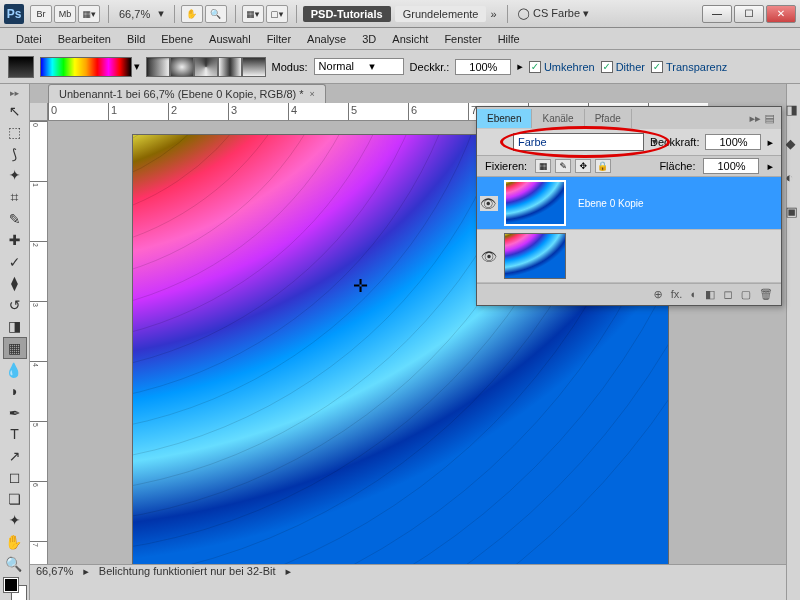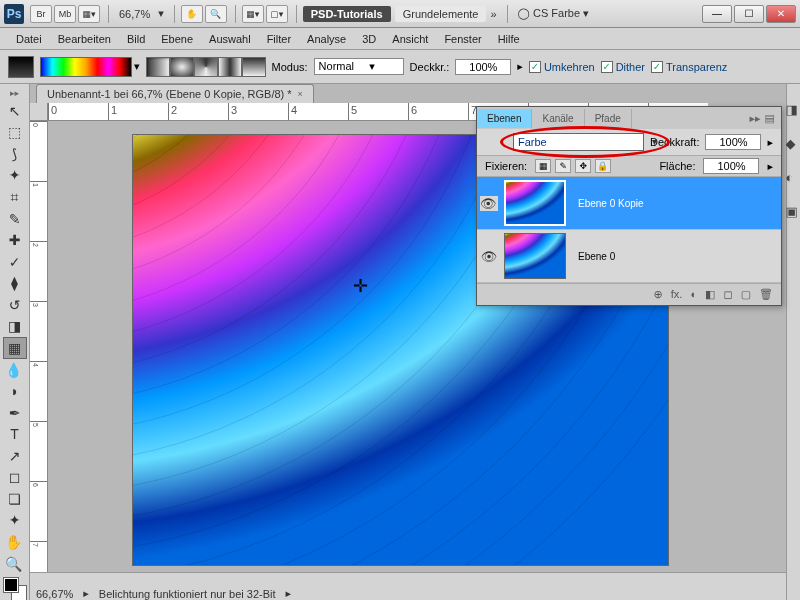--- a/index.html
+++ b/index.html
@@ -42,21 +42,21 @@
 
 
 .toolbar { width:30px; background:#d4d4d4; border-right:1px solid #999; display:flex; flex-direction:column; align-items:center; padding-top:4px; gap:0; }
 .tool { width:24px; height:22px; display:flex; align-items:center; justify-content:center; color:#333; font-size:14px; border:1px solid transparent; }
 .tool.active { background:#a0a0a0; border:1px solid #666; }
 .colorsw { width:22px; height:22px; position:relative; margin-top:4px; }
 .fgsw { width:14px; height:14px; background:#000; border:1px solid #fff; outline:1px solid #666; position:absolute; top:0; left:0; }
 .bgsw { width:14px; height:14px; background:#fff; border:1px solid #fff; outline:1px solid #666; position:absolute; bottom:0; right:0; }
 
 
-.doctab-row { height:22px; background:#b8b8b8; display:flex; align-items:flex-end; padding-left:6px; }
+.doctab-row { height:22px; background:#b8b8b8; display:flex; align-items:flex-end; padding-left:18px; }
 .doctab { background:#d4d4d4; border:1px solid #888; border-bottom:none; padding:3px 10px; font-size:10px; color:#333; border-radius:3px 3px 0 0; display:flex; gap:6px; align-items:center; }
 .dtx { color:#666; font-size:9px; }
 
 
 .canvaswrap { flex:1; display:flex; flex-direction:column; position:relative; }
 .rulerspace { display:flex; flex:1; }
 .vruler { width:18px; background:#fff; border-right:1px solid #888; position:relative; font-size:8px; color:#555; }
 .hruler { height:18px; background:#fff; border-bottom:1px solid #888; font-size:8px; color:#555; display:flex; }
 .rcorner { width:18px; height:18px; background:#d4d4d4; border-right:1px solid #888; border-bottom:1px solid #888; }
 .canvasarea { flex:1; background:#b8b8b8; position:relative; overflow:hidden; }
@@ -86,21 +86,21 @@
 .layer.sel { background:#3399ff; color:#fff; }
 .eye { width:18px; text-align:center; color:#333; font-size:13px; }
 .layer.sel .eye { color:#333; background:#d8d8d8; height:100%; display:flex; align-items:center; }
 .thumb { width:62px; height:46px; border:1px solid #666; background:#000; overflow:hidden; position:relative; }
 .layer.sel .thumb { border:2px solid #fff; }
 .lname { font-size:10px; flex:1; padding-left:6px; }
 .pfoot { display:flex; justify-content:flex-end; gap:8px; padding:4px 8px; background:#cccccc; border-top:1px solid #aaa; color:#555; font-size:11px; }
 .pfoot span { cursor:default; }
 
 
-.status { position:absolute; bottom:0; left:30px; right:14px; height:28px; background:#d4d4d4; border-top:1px solid #999; display:flex; align-items:flex-end; padding:0 6px; gap:10px; font-size:10px; color:#333;margin-top:17px; }
+.status { position:absolute; bottom:0; left:30px; right:14px; height:36px; background:#d4d4d4; border-top:1px solid #999; display:flex; align-items:flex-start; padding:0 6px; gap:10px; font-size:10px; color:#333;margin-top:17px; }
 
 
 .htick { border-left:1px solid #777; height:100%; position:relative; flex:0 0 60px; }
 .htick span { position:absolute; left:2px; top:1px; }
 .vtick { border-top:1px solid #777; width:100%; height:60px; position:relative; }
 .vtick span { position:absolute; left:2px; top:1px; writing-mode:vertical-lr; font-size:7px; }
 
 svg.rain { width:100%; height:100%; }
 </style>
 </head>
@@ -382,21 +382,20 @@
       </div>
       <div class="lname">Ebene 0 Kopie</div>
     </div>
     <div class="layer">
       <div class="eye">👁</div>
       <div class="thumb">
         <svg class="rain" viewBox="0 0 62 46" preserveAspectRatio="none">
             <rect width="62" height="46" fill="url(#g1)"></rect>
           </svg>
       </div>
-      <div class="lname">Ebene 0</div>
     </div>
   </div>
   <div class="pfoot">
     <span>⊕</span>
     <span>fx.</span>
     <span -עname="mask-icon">◐</span>
     <span>◧</span>
     <span>◻</span>
     <span>▢</span>
     <span>🗑</span>

